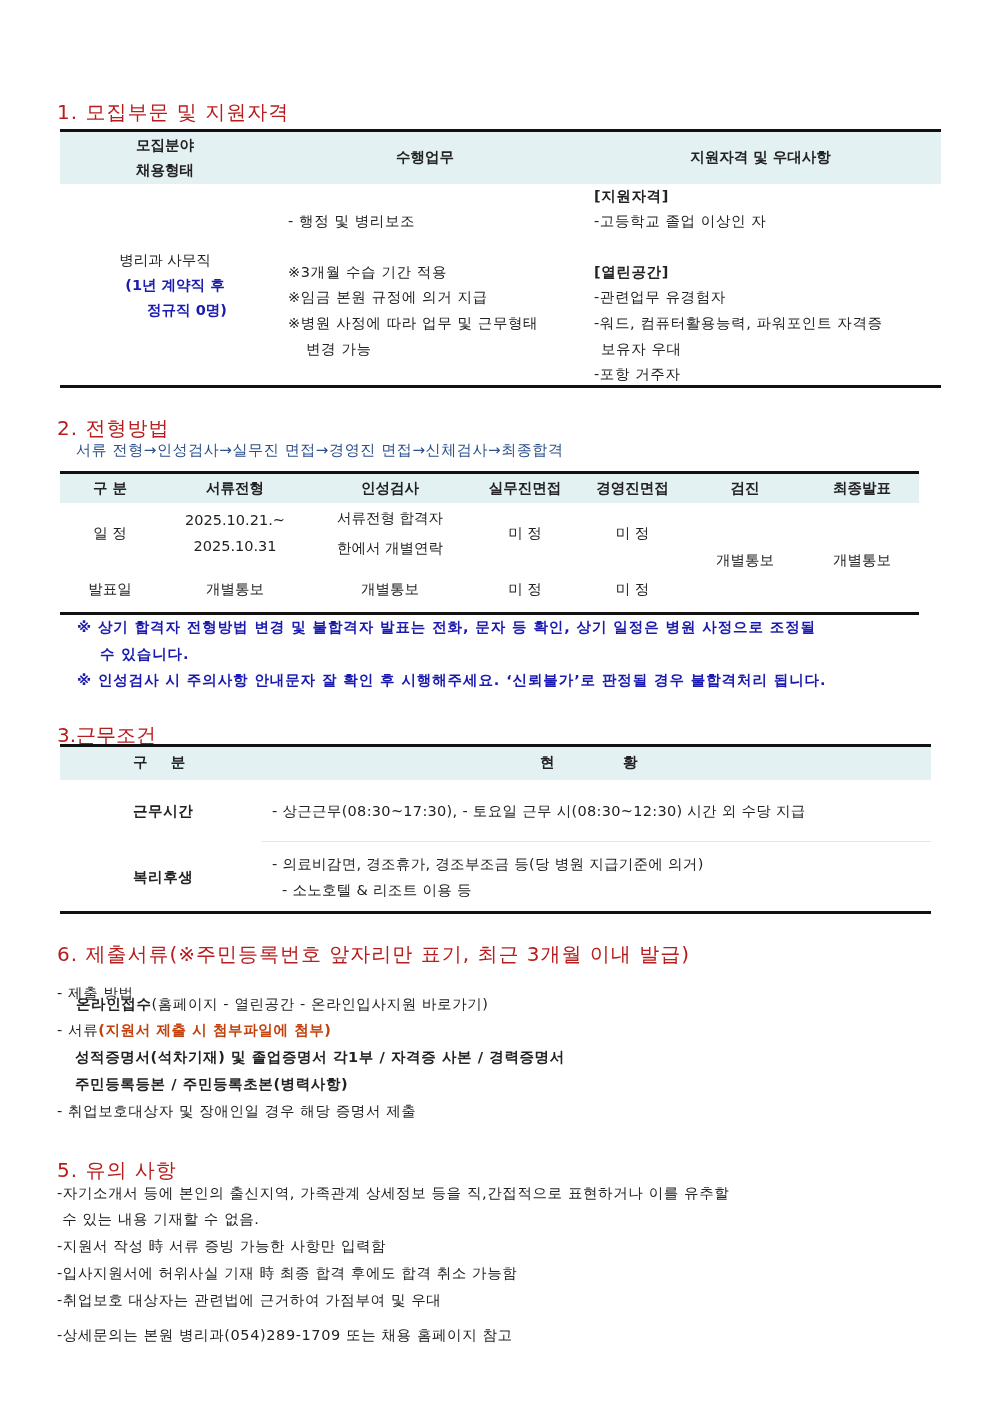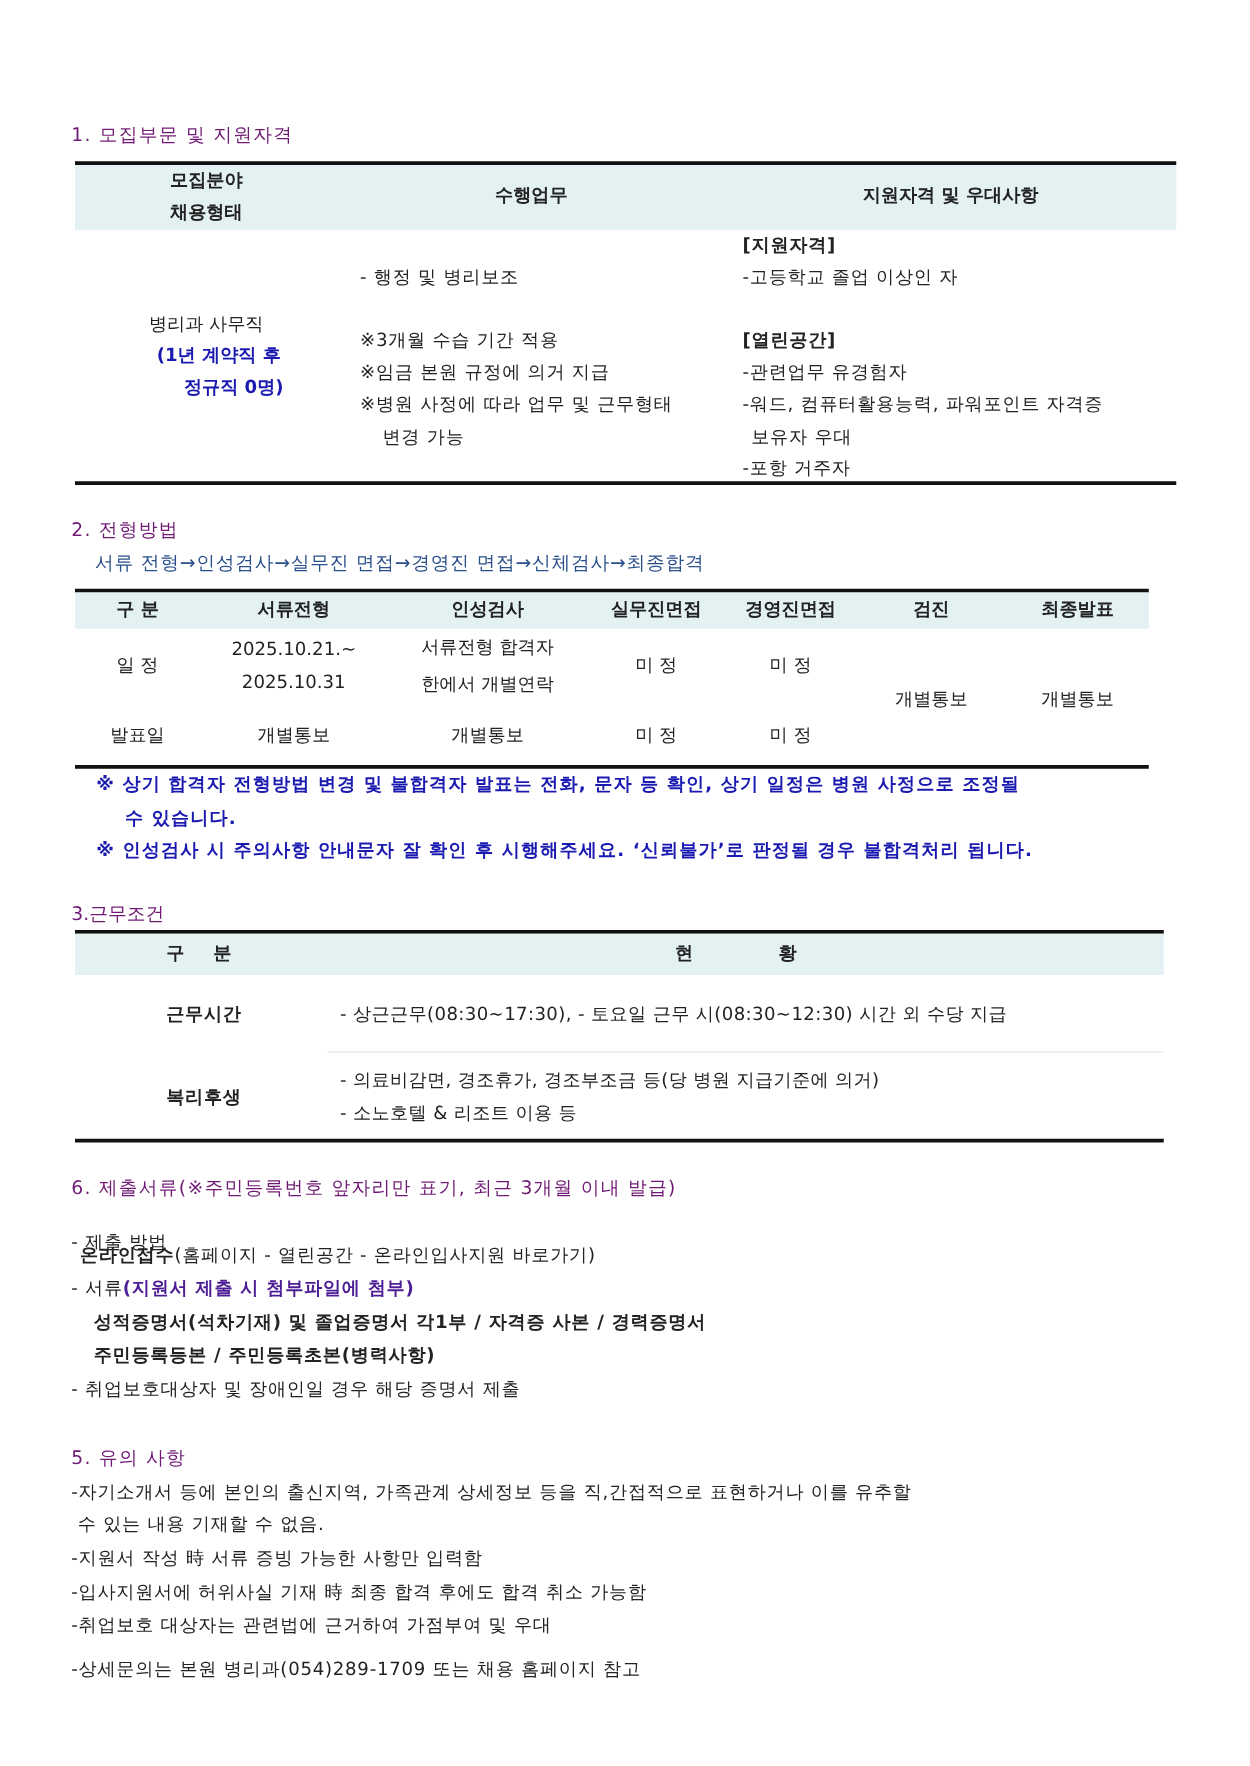--- a/index.html
+++ b/index.html
@@ -1,20 +1,20 @@
 <!DOCTYPE html>
 <html><head>
 <meta charset="utf-8">
 <style>
   html, body { margin:0; padding:0; background:#ffffff; }
   body { width:1000px; height:1413px; position:relative; font-family:"DejaVu Sans","Liberation Sans",sans-serif; color:#222; font-size:14.5px; }
   .abs { position:absolute; }
-  .sec-title { color:#701a75; font-size:15px; letter-spacing:1px; }
+  .sec-title { color:#b91c1c; font-size:20px; letter-spacing:1px; }
   .blue { color:#1a1ab0; font-weight:bold; }
-  .red { color:#4c1d95; font-weight:bold; }
+  .red { color:#c2410c; font-weight:bold; }
   .bold { font-weight:bold; }
   .thick { position:absolute; height:3px; background:#111; }
   .hdrfill { position:absolute; background:#e3f1f3; }
   .cell { position:absolute; text-align:center; line-height:26px; }
   .ln { position:absolute; white-space:nowrap; letter-spacing:0.6px; }
   .thin { position:absolute; height:1px; background:#e8e6dc; }
 </style>
 </head>
 <body>
 
@@ -81,26 +81,26 @@
 <div class="abs sec-title" style="left:57px;top:722px;letter-spacing:0;">3.근무조건</div>
 <div class="thick" style="left:60px;top:744px;width:871px;"></div>
 <div class="hdrfill" style="left:60px;top:747px;width:871px;height:33px;"></div>
 <div class="ln bold" style="left:133px;top:753px;white-space:pre;">구    분</div>
 <div class="ln bold" style="left:540px;top:753px;white-space:pre;">현            황</div>
 <div class="ln bold" style="left:133px;top:802px;">근무시간</div>
 <div class="ln" style="left:272px;top:802px;letter-spacing:0.3px;">- 상근근무(08:30~17:30), - 토요일 근무 시(08:30~12:30) 시간 외 수당 지급</div>
 <div class="thin" style="left:262px;top:841px;width:669px;"></div>
 <div class="ln bold" style="left:133px;top:868px;">복리후생</div>
 <div class="ln" style="left:272px;top:855px;letter-spacing:0.3px;">- 의료비감면, 경조휴가, 경조부조금 등(당 병원 지급기준에 의거)</div>
-<div class="ln" style="left:272px;top:881px;letter-spacing:0.3px;">- 소노호텔 &amp; 리조트 이용 등</div>
+<div class="ln" style="left:282px;top:881px;letter-spacing:0.3px;">- 소노호텔 &amp; 리조트 이용 등</div>
 <div class="thick" style="left:60px;top:911px;width:871px;"></div>
 
 <div class="abs sec-title" style="left:57px;top:941px;">6. 제출서류(※주민등록번호 앞자리만 표기, 최근 3개월 이내 발급)</div>
 <div class="ln" style="left:57px;top:984px;">- 제출 방법</div>
-<div class="ln" style="left:64px;top:995px;">
+<div class="ln" style="left:76px;top:995px;">
   <span class="bold">온라인접수</span><span>(홈페이지 - 열린공간 - 온라인입사지원 바로가기)</span>
 </div>
 <div class="ln" style="left:57px;top:1021px;">
   <span>- 서류</span><span class="red">(지원서 제출 시 첨부파일에 첨부)</span>
 </div>
 <div class="ln bold" style="left:75px;top:1048px;">성적증명서(석차기재) 및 졸업증명서 각1부 / 자격증 사본 / 경력증명서</div>
 <div class="ln bold" style="left:75px;top:1075px;">주민등록등본 / 주민등록초본(병력사항)</div>
 <div class="ln" style="left:57px;top:1102px;">- 취업보호대상자 및 장애인일 경우 해당 증명서 제출</div>
 
 <div class="abs sec-title" style="left:57px;top:1157px;">5. 유의 사항</div>

